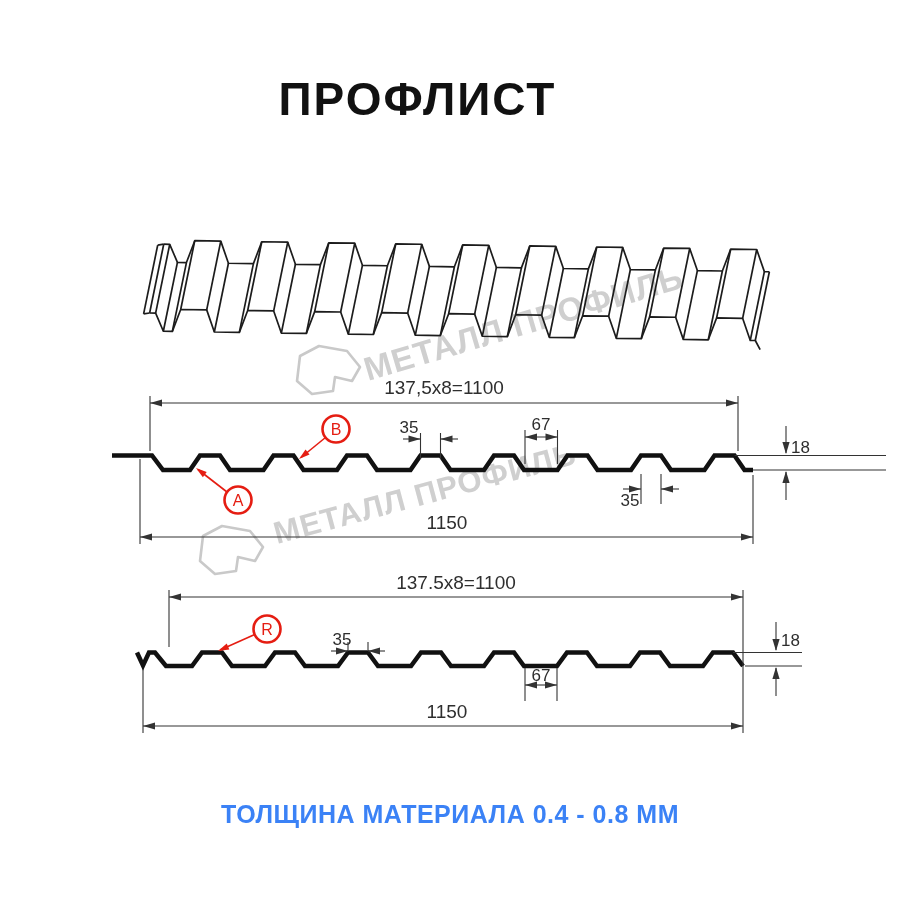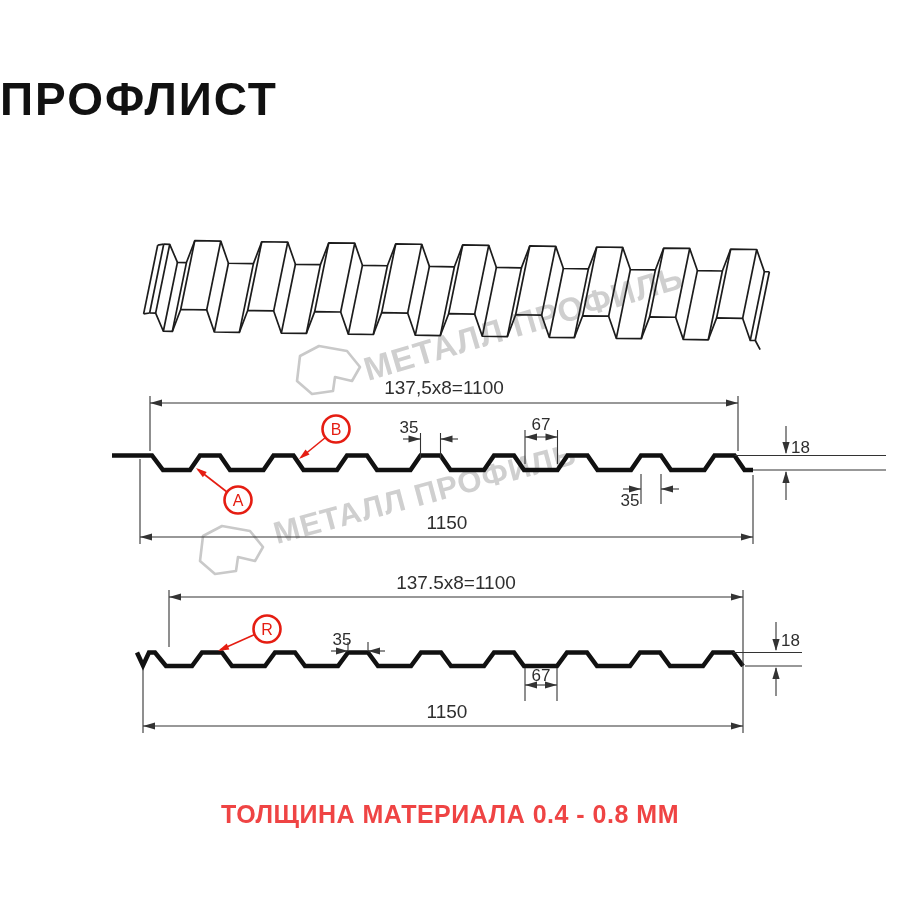--- a/index.html
+++ b/index.html
@@ -1,22 +1,22 @@
 <!DOCTYPE html>
 <html><head>
 <meta charset="utf-8">
 <style>
   html,body{margin:0;padding:0;background:#ffffff;}
   #stage{position:relative;width:900px;height:900px;background:#fff;overflow:hidden;
          font-family:"Liberation Sans",sans-serif;}
-  .hdr{position:absolute;left:0;width:835px;color:#111;}
+  .hdr{position:absolute;left:0;width:835px;text-align:center;color:#111;}
   #title{top:72px;font-size:46px;font-weight:bold;letter-spacing:2px;}
   #subtitle{top:132px;font-size:24px;font-weight:500;letter-spacing:1px;}
   #caption{position:absolute;left:0;top:800px;width:900px;text-align:center;
-           font-size:25px;font-weight:600;letter-spacing:.5px;color:#ef4444;}
+           font-size:25px;font-weight:600;letter-spacing:.5px;color:#3b82f6;}
   svg{position:absolute;left:0;top:0;}
   text{font-family:"Liberation Sans",sans-serif;}
   .dt{font-size:17px;fill:#2e2e2e;}
   .df{font-size:19px;fill:#2e2e2e;}
   .rl{font-size:16px;fill:#e51d12;font-weight:500;}
   .wm{font-size:33px;font-weight:bold;fill:#cfcfcf;letter-spacing:1px;}
   .wm2{font-size:31px;font-weight:bold;fill:#cfcfcf;letter-spacing:1px;}
 </style>
 </head>
 <body>

